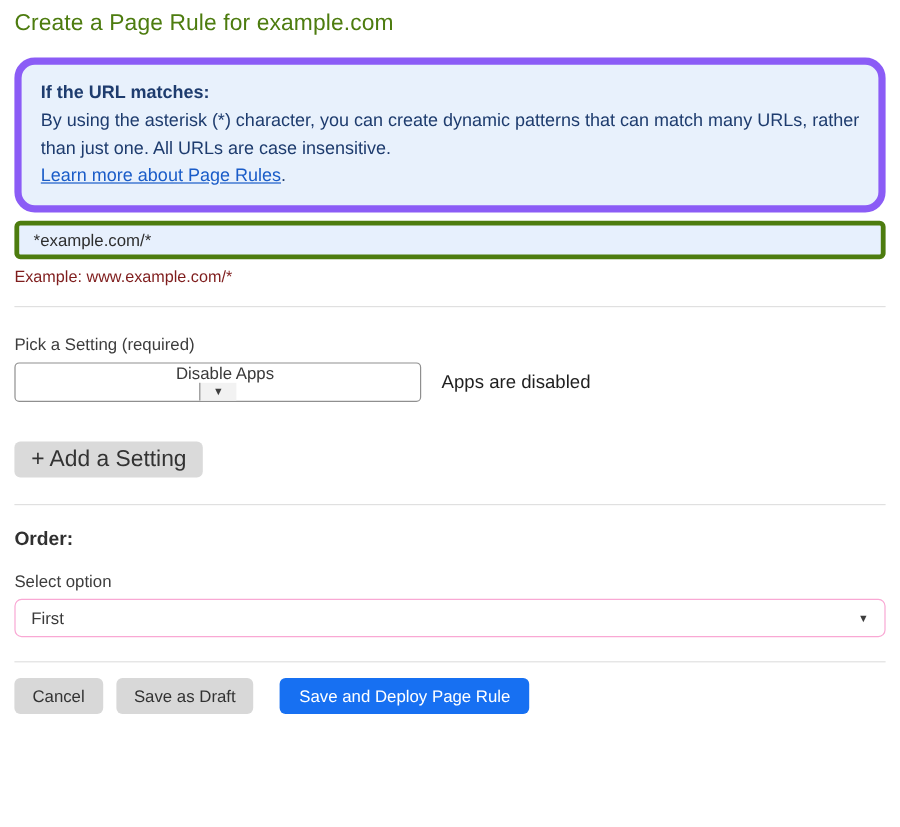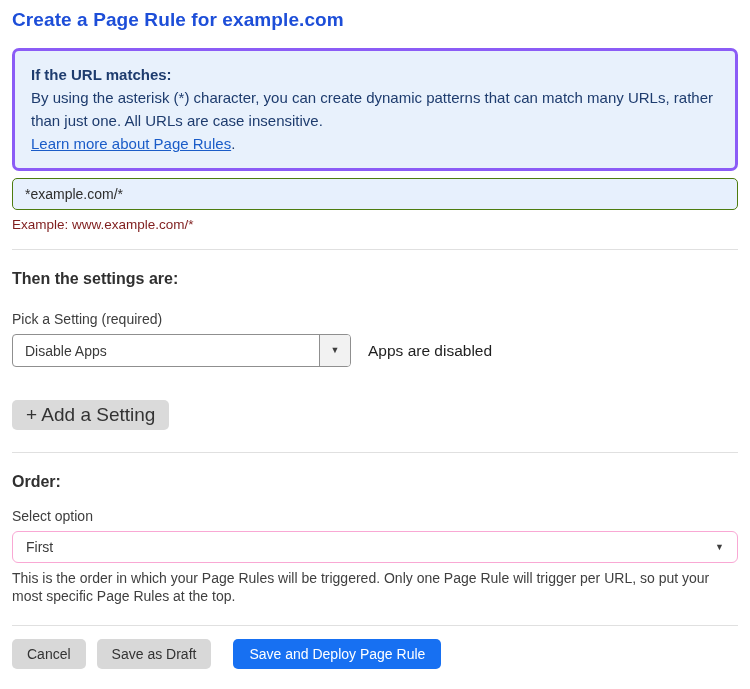--- a/index.html
+++ b/index.html
@@ -10,29 +10,29 @@
     color: #3c3c3c;
   }
   .page {
     width: 750px;
     height: 689px;
     padding: 9px 12px 0 12px;
     overflow: hidden;
   }
   .page-title {
     font-size: 19px;
-    font-weight: 700;
-    color: #1d4ed8;
+    font-weight: 400;
+    color: #4d7c0f;
     letter-spacing: 0.1px;
   }
   .info-box {
     margin-top: 17px;
     background: #e8f1fc;
-    border: 3px solid #8b5cf6;
-    border-radius: 7px;
+    border: 6px solid #8b5cf6;
+    border-radius: 17px;
     padding: 12px 16px 13px 16px;
     font-size: 15px;
     line-height: 23px;
     color: #1e3c6e;
   }
   .info-heading { font-weight: 700; }
   .info-link {
     color: #1a5cc8;
     text-decoration: underline;
     cursor: pointer;
@@ -41,21 +41,21 @@
     margin-top: 21px;
     font-size: 14px;
     color: #3d3d3d;
   }
   .url-input {
     display: block;
     margin-top: 7px;
     width: 726px;
     height: 32px;
     background: #e7f0fd;
-    border: 1px solid #4d7c0f;
+    border: 4px solid #4d7c0f;
     border-radius: 5px;
     padding: 0 12px;
     font-family: "Liberation Sans", sans-serif;
     font-size: 14px;
     color: #2e2e2e;
     outline: none;
   }
   .helper-text {
     margin-top: 7px;
     font-size: 13.5px;
@@ -83,20 +83,21 @@
     width: 339px;
     height: 33px;
     background: #ffffff;
     border: 1px solid #8f8f8f;
     border-radius: 4px;
     display: flex;
     align-items: center;
     justify-content: space-between;
     overflow: hidden;
     cursor: pointer;
+    flex-direction: column;
   }
   .setting-select-value {
     padding-left: 12px;
     font-size: 14px;
     color: #3a3a3a;
   }
   .setting-select-arrowbox {
     width: 31px;
     height: 100%;
     background: #f2f2f2;
@@ -190,21 +191,20 @@
     <div class="info-heading">If the URL matches:</div>
     <div class="info-body">By using the asterisk (*) character, you can create dynamic patterns that can match many URLs, rather than just one. All URLs are case insensitive.</div>
     <div><span class="info-link">Learn more about Page Rules</span><span>.</span></div>
   </div>
 
   <input class="url-input" type="text" value="*example.com/*" style="">
   <div class="helper-text">Example: www.example.com/*</div>
 
   <hr class="divider">
 
-  <div class="section-heading">Then the settings are:</div>
 
   <div class="field-label picker-label">Pick a Setting (required)</div>
 
   <div class="setting-row">
     <div class="setting-select">
       <span class="setting-select-value">Disable Apps</span>
       <span class="setting-select-arrowbox">
         <span class="tri-icon">▼</span>
       </span>
     </div>
@@ -217,21 +217,20 @@
 
   <div class="section-heading">Order:</div>
 
   <div class="field-label order-label">Select option</div>
 
   <div class="order-select">
     <span class="order-select-value">First</span>
     <span class="tri-icon">▼</span>
   </div>
 
-  <div class="order-helper">This is the order in which your Page Rules will be triggered. Only one Page Rule will trigger per URL, so put your most specific Page Rules at the top.</div>
 
   <hr class="divider actions-divider">
 
   <div class="actions-row">
     <button class="btn btn-gray">Cancel</button>
     <button class="btn btn-gray">Save as Draft</button>
     <button class="btn btn-primary">Save and Deploy Page Rule</button>
   </div>
 
 </div>

